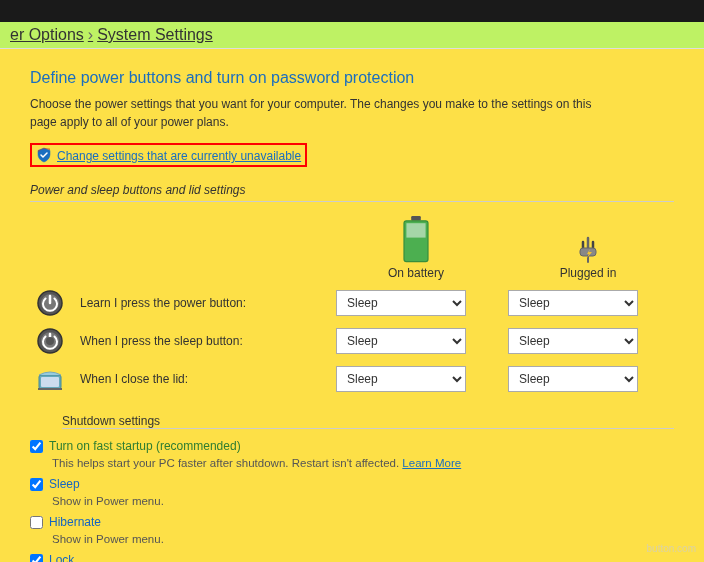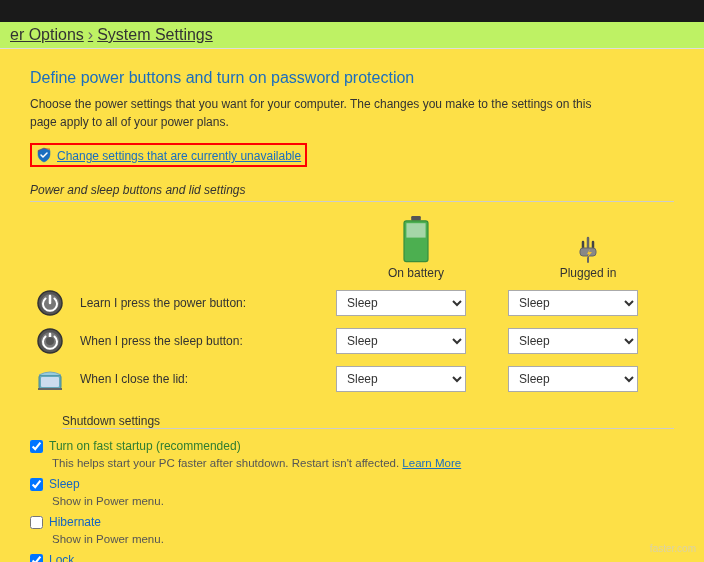--- a/index.html
+++ b/index.html
@@ -340,13 +340,13 @@
       <input type="checkbox" id="cb-lock" checked="" style="">
       <label for="cb-lock" class="checkbox-label blue">Lock</label>
     </div>
 
   </div>
       </div>
   </div>
 
 </div>
 
-<div class="watermark">faster.com</div>
+<div class="watermark">button.com</div>
 
 </body></html>

